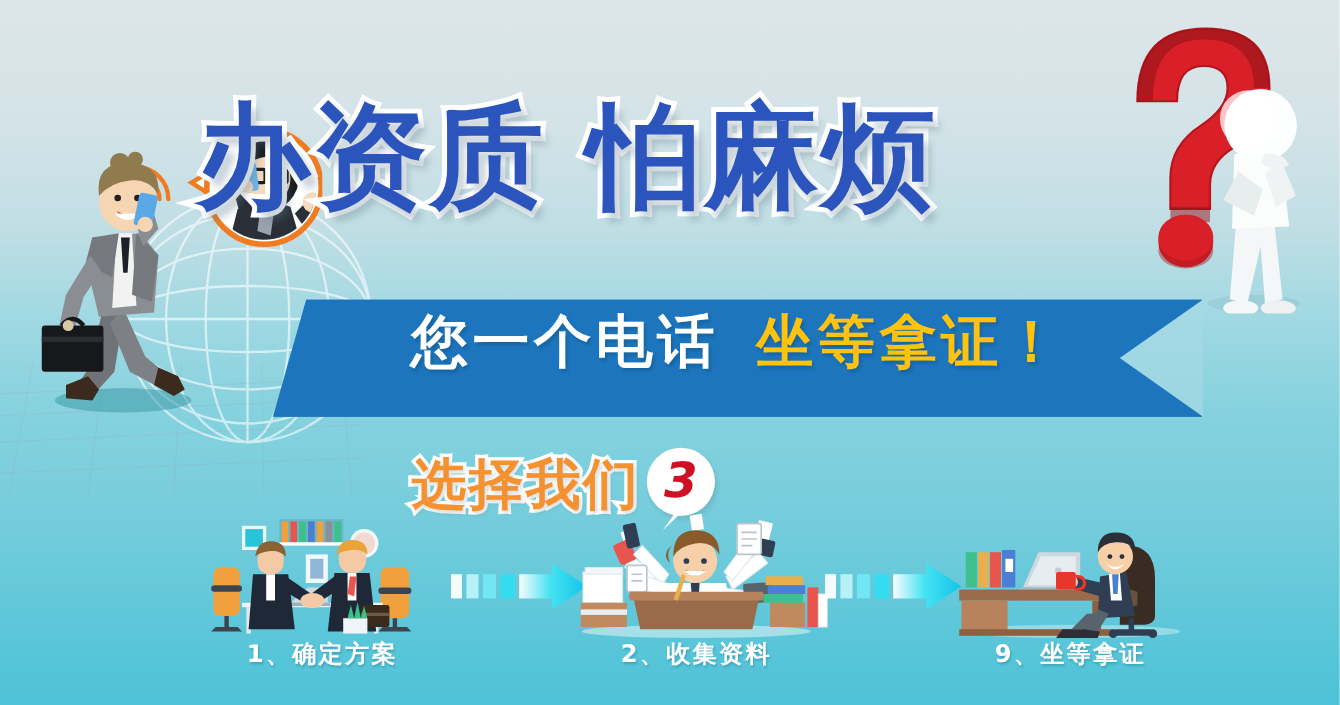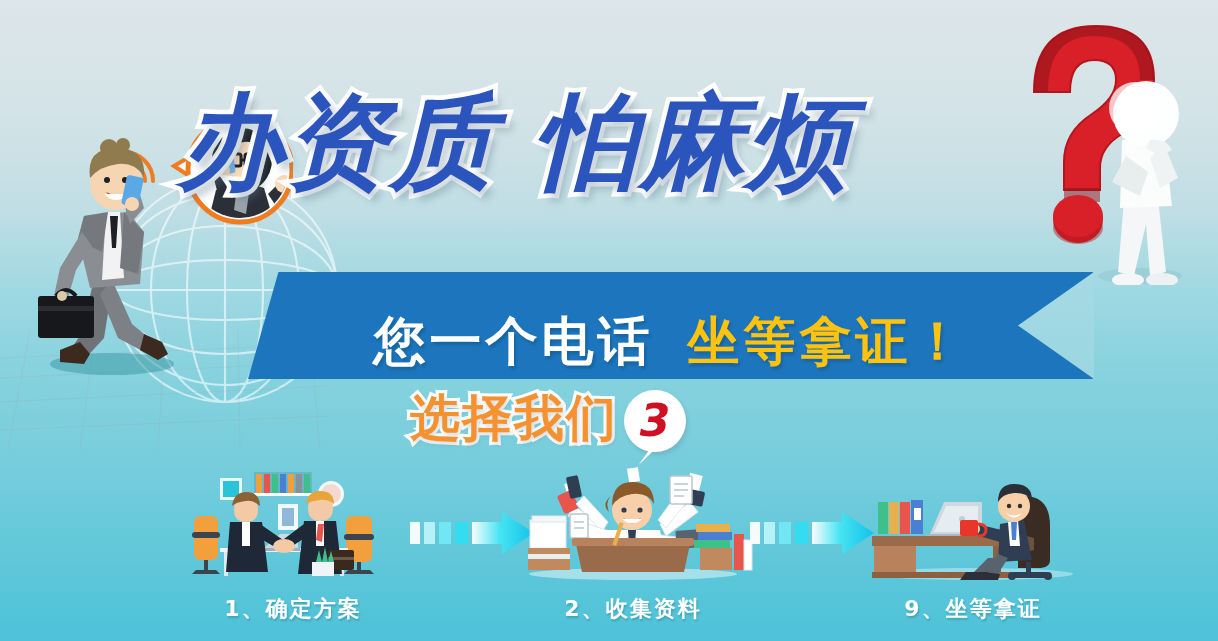--- a/index.html
+++ b/index.html
@@ -24,54 +24,53 @@
 
   
   .bubble-woman{position:absolute;left:168px;top:110px;width:125px;height:122px;}
 
   
   .qmark{position:absolute;left:1000px;top:10px;width:215px;height:275px;}
 
   
   .headline{
     position:absolute;left:0;top:84px;width:1030px;text-align:center;
-    font-size:104px;line-height:1.12;font-weight:bold;font-style:italic;
+    font-size:104px;line-height:1.12;font-weight:bold;
     color:#2b55bd;letter-spacing:2px;white-space:nowrap;
     -webkit-text-stroke:9px #ffffff;paint-order:stroke fill;
     text-shadow:6px 8px 7px rgba(90,120,140,.33);
   }
   .headline .gap{display:inline-block;width:38px;}
 
   
   .ribbon{
     position:absolute;left:248px;top:272px;width:845px;height:107px;
     background:#1d76bd;
     clip-path:polygon(3.6% 0%,100% 0%,100% 100%,0% 100%,3.6% 0%);
     filter:drop-shadow(4px 5px 5px rgba(60,100,130,.30));
   }
   .ribbon-notch{
     position:absolute;left:1018px;top:272px;width:76px;height:107px;
     background:linear-gradient(180deg,#a6dae4 0%,#9ad6e1 100%);
     clip-path:polygon(100% 0%,100% 100%,0% 50%);
   }
   .ribbon-text{
-    position:absolute;left:248px;top:288px;width:845px;height:107px;
+    position:absolute;left:248px;top:257px;width:845px;height:107px;
     display:flex;align-items:center;justify-content:center;
     font-size:52px;font-weight:bold;color:#ffffff;letter-spacing:4px;white-space:nowrap;
     text-shadow:2px 3px 3px rgba(10,60,100,.30);
   }
   .ribbon-text .hl{color:#ffc20e;}
   .ribbon-text .sp{display:inline-block;width:34px;}
 
   
   .subline{
-    position:absolute;left:0;top:385px;width:1030px;
-    display:flex;align-items:flex-end;justify-content:center;
+    position:absolute;left:0;top:407px;width:1030px;
+    display:flex;align-items:flex-start;justify-content:center;
     white-space:nowrap;
-    padding-left:36px;
   }
   .subline .txt{
     font-size:50px;font-weight:bold;color:#f5922f;letter-spacing:2px;
     -webkit-text-stroke:6px #ffffff;paint-order:stroke fill;
     text-shadow:2px 3px 4px rgba(90,120,140,.25);
   }
   .bubble3{position:relative;width:62px;height:62px;margin:0 6px;}
   .bubble3 .circ{
     position:absolute;inset:0;background:#ffffff;border-radius:50%;
     box-shadow:2px 3px 4px rgba(90,120,140,.25);
@@ -83,21 +82,21 @@
   .bubble3 .num{
     position:absolute;inset:0;display:flex;align-items:center;justify-content:center;
     font-size:44px;font-weight:bold;font-style:italic;color:#cf1022;line-height:1;
   }
 
   
   .steps{position:absolute;left:0;top:462px;width:1218px;height:179px;}
   .step{position:absolute;width:250px;text-align:center;}
   .step .art{width:250px;height:118px;position:relative;}
   .step .caption{
-    margin-top:14px;font-size:22px;font-weight:bold;color:#ffffff;letter-spacing:2px;
+    font-size:22px;font-weight:bold;color:#ffffff;letter-spacing:2px;
     text-shadow:1px 2px 2px rgba(20,90,115,.30);
   }
   .step1{left:168px;}
   .step2{left:508px;}
   .step3{left:848px;}
   .arrow{position:absolute;top:46px;width:130px;height:50px;}
   .arrow1{left:408px;}
   .arrow2{left:748px;}
 </style>
 </head>

